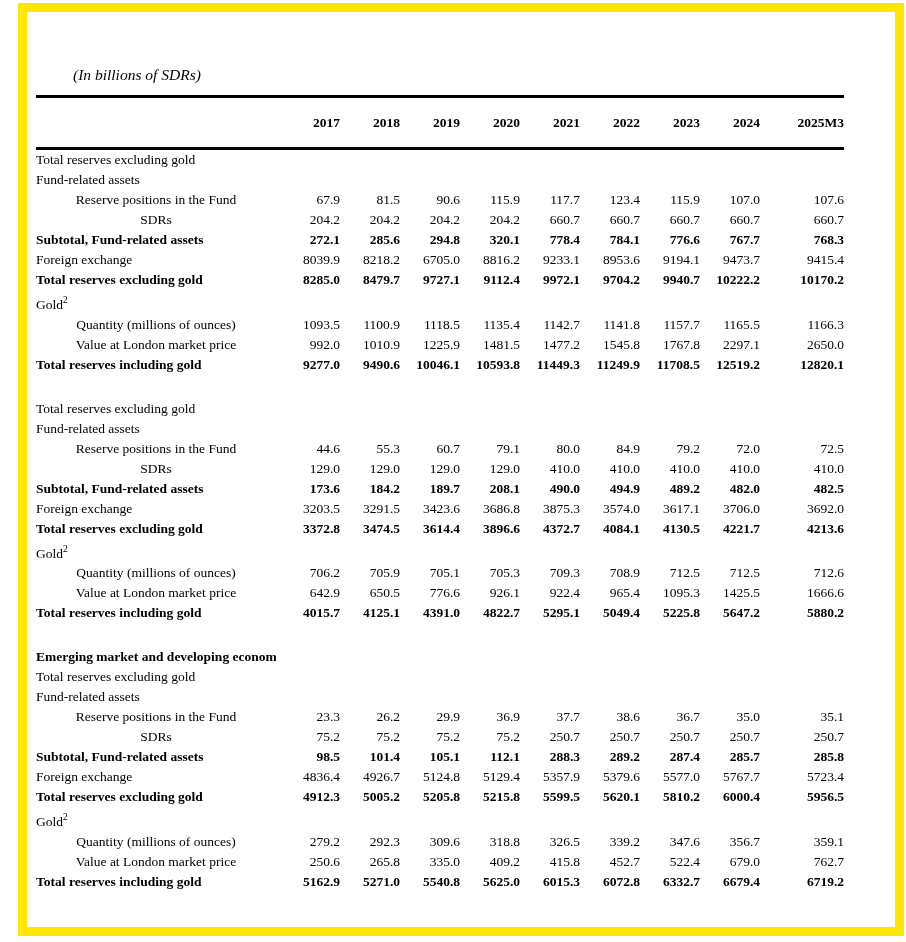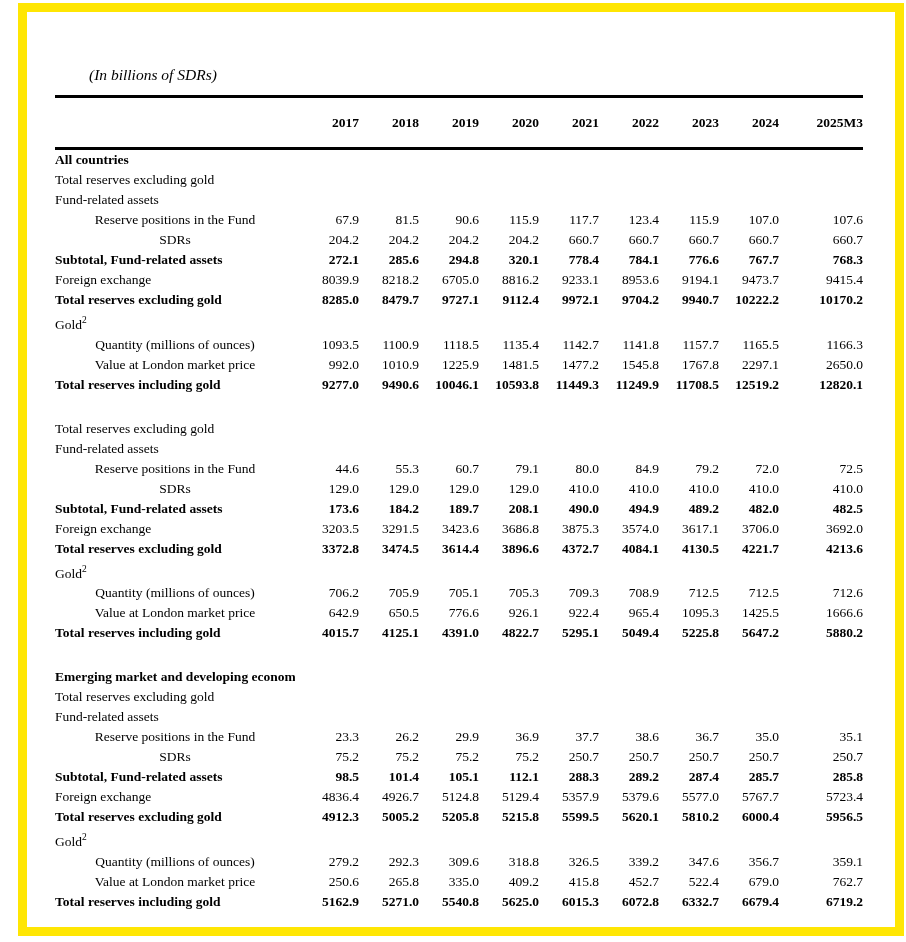--- a/index.html
+++ b/index.html
@@ -11,25 +11,25 @@
   .frame{
     position:absolute;left:18px;top:3px;right:2px;bottom:6px;
     border:9px solid #ffe603;background:#ffffff;
   }
   .title{
     position:absolute;left:62px;top:31px;
     font-size:17px;font-weight:bold;letter-spacing:0.1px;white-space:nowrap;
   }
   .title sup{font-size:10px;font-weight:bold;}
   .subtitle{
-    position:absolute;left:62px;top:54px;
+    position:absolute;left:46px;top:54px;
     font-size:15.5px;font-style:italic;white-space:nowrap;
   }
   table.main{
-    position:absolute;left:55px;top:95px;width:808px;
+    position:absolute;left:36px;top:95px;width:808px;
     border-collapse:collapse;table-layout:fixed;
     font-size:13.5px;
   }
   table.main thead tr{height:52px;}
   table.main thead{border-top:3px solid #000;border-bottom:3px solid #000;}
   table.main th{
     font-weight:bold;text-align:right;vertical-align:middle;
     padding:0;white-space:nowrap;
   }
   table.main td{
@@ -79,32 +79,20 @@
         <th class="num">2019</th>
         <th class="num">2020</th>
         <th class="num">2021</th>
         <th class="num">2022</th>
         <th class="num">2023</th>
         <th class="num">2024</th>
         <th class="num lastcol">2025M3</th>
       </tr>
   </thead>
   <tbody id="table-body">
-      <tr class="bold">
-        <td class="lbl i0">All countries</td>
-        <td class="num"></td>
-        <td class="num"></td>
-        <td class="num"></td>
-        <td class="num"></td>
-        <td class="num"></td>
-        <td class="num"></td>
-        <td class="num"></td>
-        <td class="num"></td>
-        <td class="num lastcol"></td>
-      </tr>
       <tr>
         <td class="lbl i0"><span>Total reserves excluding gold</span></td>
         <td class="num"></td>
         <td class="num"></td>
         <td class="num"></td>
         <td class="num"></td>
         <td class="num"></td>
         <td class="num"></td>
         <td class="num"></td>
         <td class="num"></td>

